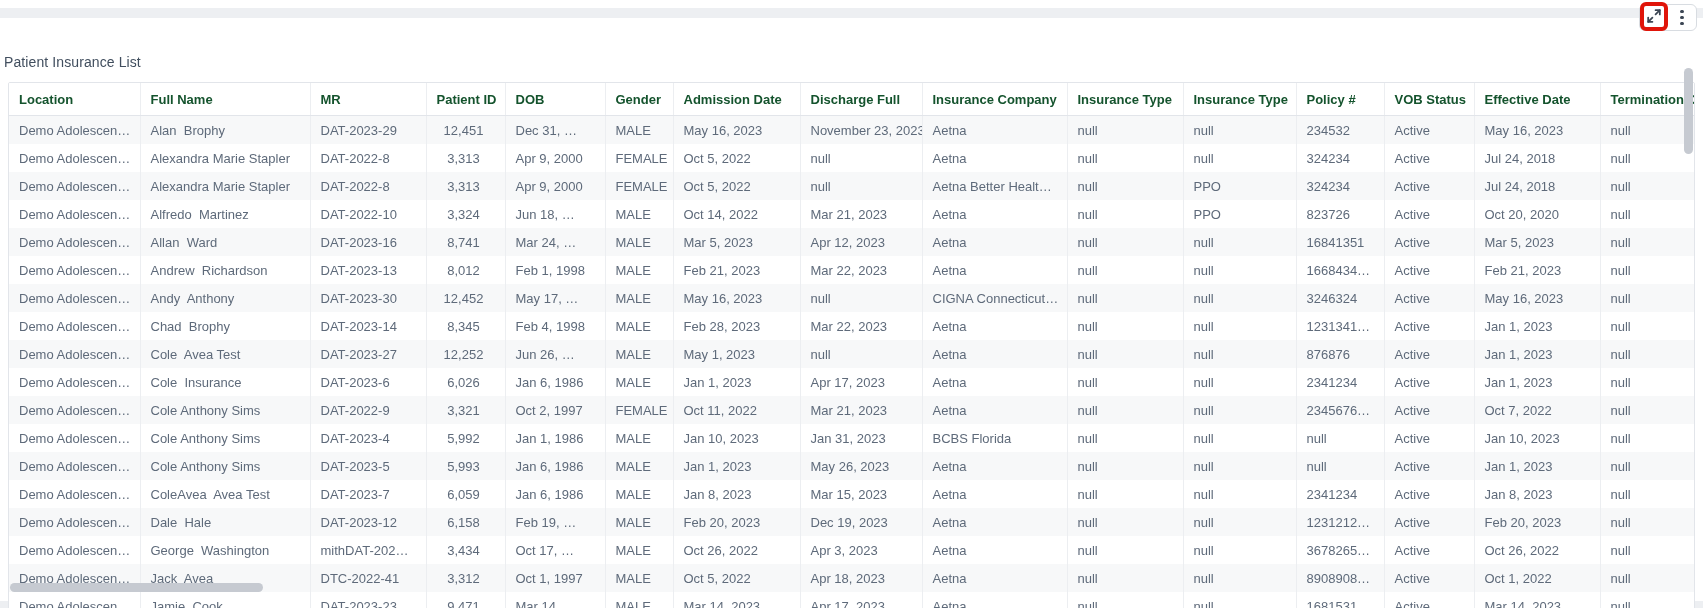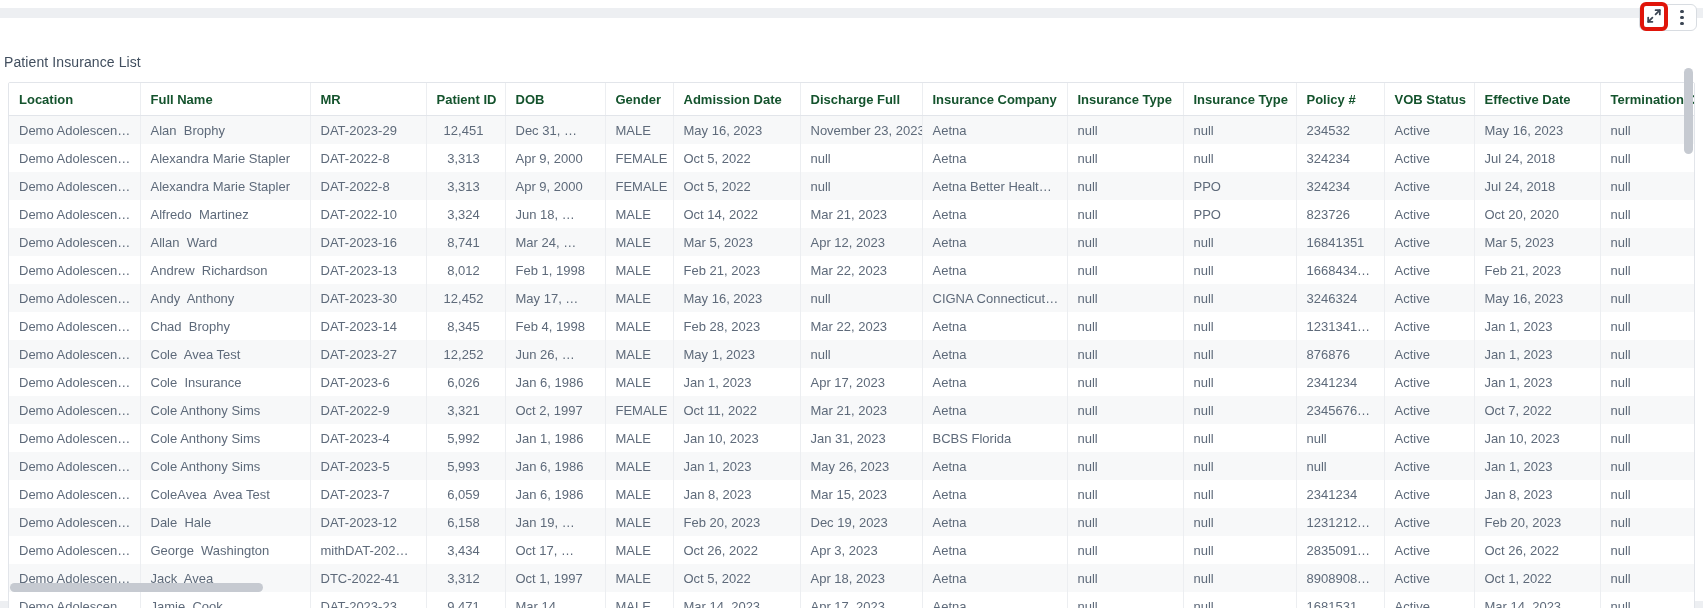--- a/index.html
+++ b/index.html
@@ -344,21 +344,21 @@
             <td class="">2341234</td>
             <td class="">Active</td>
             <td class="">Jan 8, 2023</td>
             <td class="">null</td>
           </tr>
           <tr>
             <td class="">Demo Adolescen…</td>
             <td class="">Dale  Hale</td>
             <td class="">DAT-2023-12</td>
             <td class="align-right">6,158</td>
-            <td class="">Jan 19, …</td>
+            <td class="">Feb 19, …</td>
             <td class="">MALE</td>
             <td class="">Feb 20, 2023</td>
             <td class="">Dec 19, 2023</td>
             <td class="">Aetna</td>
             <td class="">null</td>
             <td class="">null</td>
             <td class="">1231212…</td>
             <td class="">Active</td>
             <td class="">Feb 20, 2023</td>
             <td class="">null</td>
@@ -368,21 +368,21 @@
             <td class="">George  Washington</td>
             <td class="">mithDAT-202…</td>
             <td class="align-right">3,434</td>
             <td class="">Oct 17, …</td>
             <td class="">MALE</td>
             <td class="">Oct 26, 2022</td>
             <td class="">Apr 3, 2023</td>
             <td class="">Aetna</td>
             <td class="">null</td>
             <td class="">null</td>
-            <td class="">2835091…</td>
+            <td class="">3678265…</td>
             <td class="">Active</td>
             <td class="">Oct 26, 2022</td>
             <td class="">null</td>
           </tr>
           <tr>
             <td class="">Demo Adolescen…</td>
             <td class="">Jack  Avea</td>
             <td class="">DTC-2022-41</td>
             <td class="align-right">3,312</td>
             <td class="">Oct 1, 1997</td>

